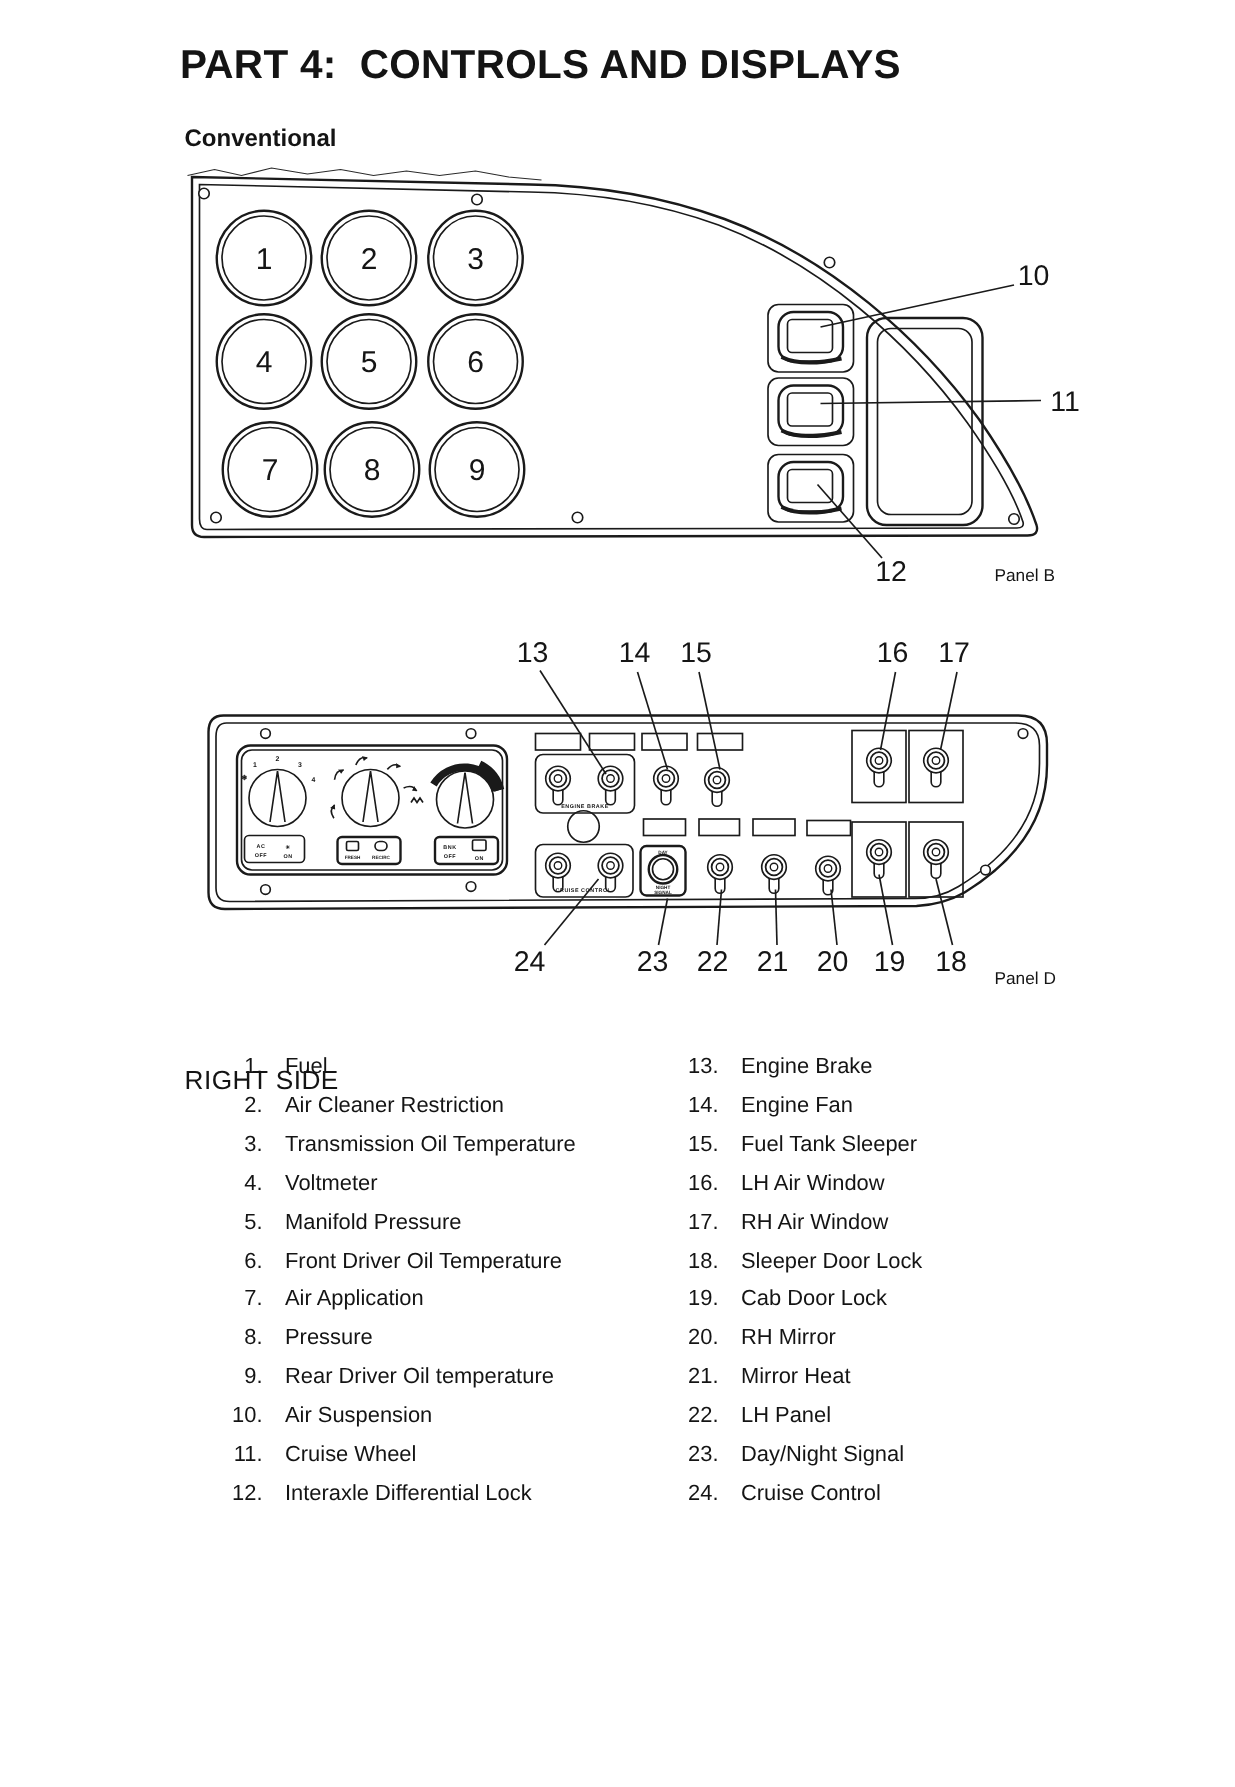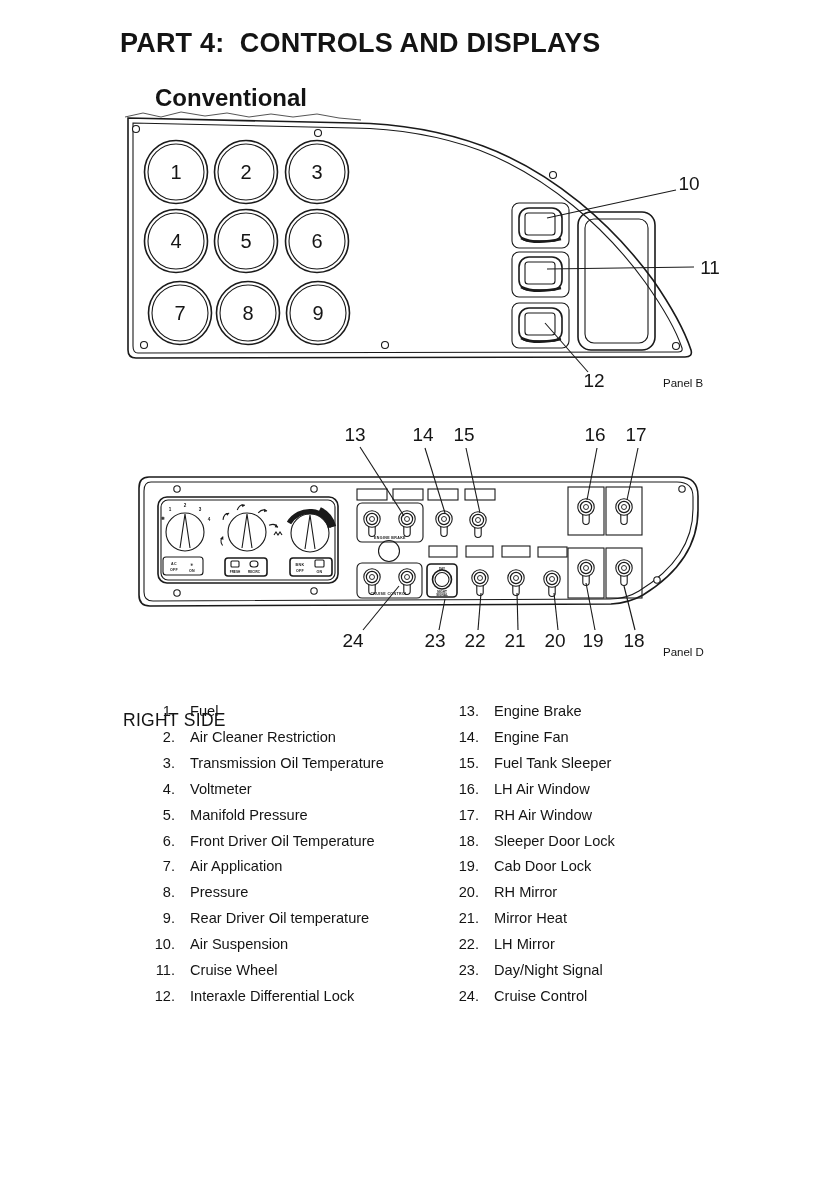--- a/index.html
+++ b/index.html
@@ -5,21 +5,21 @@
   html,body{margin:0;padding:0;}
   body{
     width:823px;height:1191px;position:relative;background:#ffffff;
     font-family:"Liberation Sans", sans-serif;color:#141414;overflow:hidden;
   }
   .abs{position:absolute;}
   .page-title{
     left:0;right:0;top:28px;text-align:left;padding-left:120px;
     font-size:27px;font-weight:bold;white-space:pre;letter-spacing:.2px;
   }
-  .subtitle{left:123px;top:84px;font-size:24px;font-weight:bold;margin-left:32px;}
+  .subtitle{left:123px;top:84px;font-size:16px;font-weight:bold;}
   .section-heading{left:123px;top:710px;font-size:17.5px;letter-spacing:.3px;}
   svg{display:block;}
   svg text{font-family:"Liberation Sans", sans-serif;fill:#151515;}
   .ln{stroke:#1a1a1a;stroke-width:1.1;fill:none;}
   .ln2{stroke:#1a1a1a;stroke-width:1.6;fill:none;}
   .fw{fill:#ffffff;stroke:#1a1a1a;stroke-width:1.1;}
   .callout{font-size:19px;}
   .panel-tag{font-size:11.5px;}
   .gauge-num{font-size:20px;text-anchor:middle;}
   .tiny{font-size:3.6px;text-anchor:middle;letter-spacing:.35px;font-weight:bold;}
@@ -373,21 +373,21 @@
   <div class="row">
       <span class="num">20.</span>
       <span class="lbl">RH Mirror</span>
     </div>
   <div class="row">
       <span class="num">21.</span>
       <span class="lbl">Mirror Heat</span>
     </div>
   <div class="row">
       <span class="num">22.</span>
-      <span class="lbl">LH Mirror</span>
+      <span class="lbl">LH Panel</span>
     </div>
   <div class="row">
       <span class="num">23.</span>
       <span class="lbl">Day/Night Signal</span>
     </div>
   <div class="row">
       <span class="num">24.</span>
       <span class="lbl">Cruise Control</span>
     </div>
 </div>

